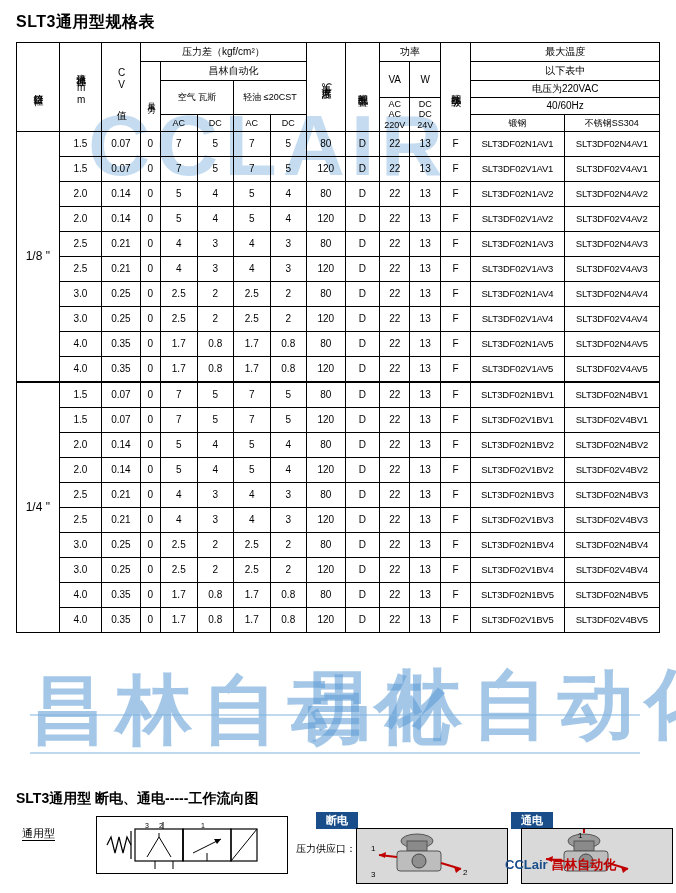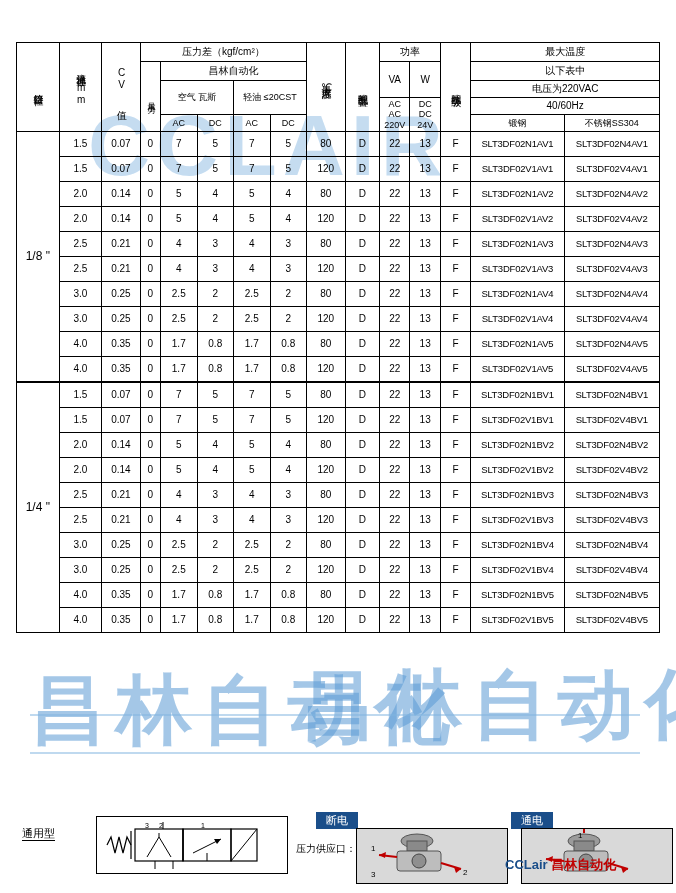--- a/index.html
+++ b/index.html
@@ -74,21 +74,21 @@
   .lbl-general .uline{border-bottom:1px solid #000;padding-bottom:1px;}
 
   .symbolbox{
     position:absolute;left:80px;top:4px;width:190px;height:56px;
     border:1px solid #000;background:#fff;
   }
   .press-note{
     position:absolute;left:280px;top:30px;font-size:10px;
   }
   .tagbar{
-    position:absolute;font-size:11px;font-weight:normal;color:#fff;background:#1a4e8a;
+    position:absolute;font-size:11px;font-weight:bold;color:#fff;background:#1a4e8a;
     padding:1px 10px;
   }
   .tag-off{left:300px;top:0px;}
   .tag-on{left:495px;top:0px;}
   .photobox{
     position:absolute;top:16px;width:150px;height:54px;
     border:1px solid #000;background:#d8d8d8;overflow:hidden;
   }
   .photo-off{left:340px;}
   .photo-on{left:505px;}
@@ -96,20 +96,21 @@
     position:absolute;left:505px;top:856px;font-size:13px;font-weight:bold;
   }
   .brandline .en{color:#1a4e8a;}
   .brandline .cn{color:#c00000;}
 </style>
 </head>
 <body>
 
 <div class="page">
 
+  <div class="doc-title">SLT3通用型规格表</div>
 
   <div class="wm wm1">CCLAIR</div>
 
   <table class="spec">
     <colgroup>
       <col style="width:42px">
       <col style="width:42px">
       <col style="width:38px">
       <col style="width:20px">
       <col style="width:36px">
@@ -495,20 +496,21 @@
           <td class="ordercell">SLT3DF02V4BV5</td>
         </tr>
       </tbody>
   </table>
 
   <div class="wm wm2">昌林自动化</div>
   <div class="wm wm3">昌林自动化</div>
   <div class="wmline" style="left:30px;top:714px;width:610px;"></div>
   <div class="wmline" style="left:30px;top:752px;width:610px;"></div>
 
+  <div class="sec-title">SLT3通用型 断电、通电-----工作流向图</div>
 
   <div class="flowwrap">
     <div class="lbl-general">
       <span class="uline">通用型</span>
     </div>
 
     <div class="symbolbox">
       <svg width="190" height="56" viewBox="0 0 190 56">
         <rect x="1" y="1" width="188" height="54" fill="#fff" stroke="none"></rect>
 

